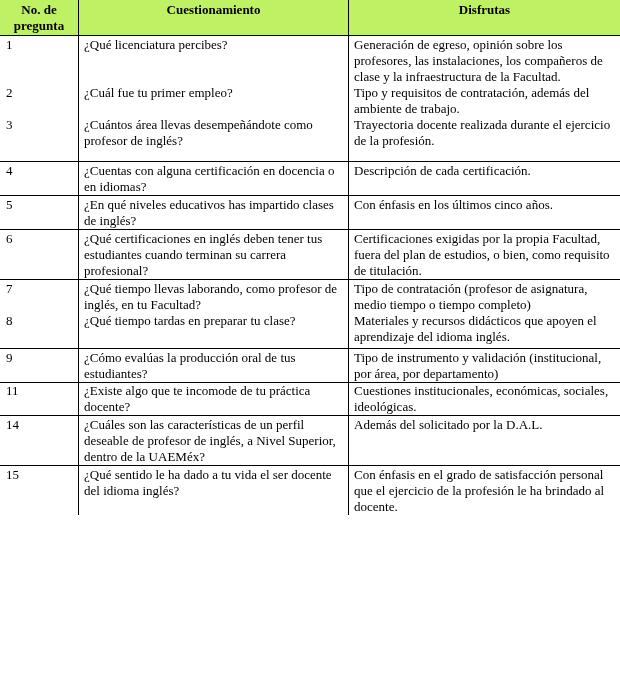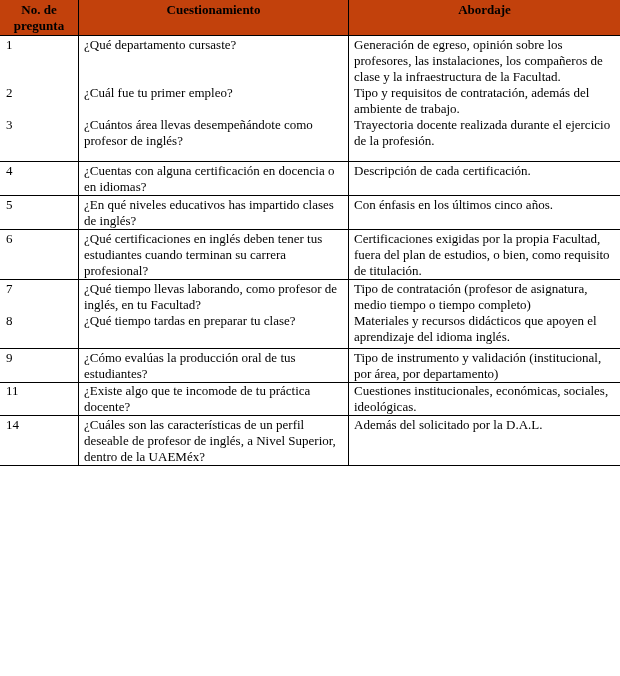--- a/index.html
+++ b/index.html
@@ -3,48 +3,48 @@
   <meta charset="utf-8">
   <style>
     html, body { margin: 0; padding: 0; background: #ffffff; }
     body { width: 620px; height: 676px; overflow: hidden; position: relative;
            font-family: "Liberation Serif", "DejaVu Serif", serif; color: #000; }
     table { border-collapse: collapse; position: absolute; left: -1px; top: -1px;
             width: 621px; table-layout: fixed; font-size: 13px; line-height: 16px; }
     col.c1 { width: 79px; }
     col.c2 { width: 270px; }
     col.c3 { width: 272px; }
-    th { background: #c2410c; font-weight: bold; text-align: center; vertical-align: top;
+    th { background: #bef264; font-weight: bold; text-align: center; vertical-align: top;
          border: 1px solid #000; padding: 2px 4px 1px 4px; font-size: 13px; line-height: 16px; }
     td { vertical-align: top; padding: 0 5px 0 5px; border-left: 1px solid #000; border-right: 1px solid #000; }
     tr.group-start td { border-top: 1px solid #000; padding-top: 1px; }
     tr.group-end td { border-bottom: 1px solid #000; }
     td.num { padding-left: 6px; }
   </style>
 </head>
 <body>
 
 <table>
   <colgroup>
       <col class="c1">
       <col class="c2">
       <col class="c3">
     </colgroup>
   <thead>
     <tr style="height:33px;">
       <th>No. de pregunta</th>
       <th>Cuestionamiento</th>
-      <th>Abordaje</th>
+      <th>Disfrutas</th>
     </tr>
   </thead>
   <tbody>
 
     <tr class="group-start">
       <td class="num">1</td>
-      <td>¿Qué departamento cursaste?</td>
+      <td>¿Qué licenciatura percibes?</td>
       <td>Generación de egreso, opinión sobre los profesores, las instalaciones, los compañeros de clase y la infraestructura de la Facultad.</td>
     </tr>
     <tr>
       <td class="num">2</td>
       <td>¿Cuál fue tu primer empleo?</td>
       <td>Tipo y requisitos de contratación, además del ambiente de trabajo.</td>
     </tr>
     <tr class="group-end" style="height:44px;">
       <td class="num">3</td>
       <td>¿Cuántos área llevas desempeñándote como profesor de inglés?</td>
@@ -92,14 +92,19 @@
       <td>Cuestiones institucionales, económicas, sociales, ideológicas.</td>
     </tr>
 
 
     <tr class="group-start group-end">
       <td class="num">14</td>
       <td>¿Cuáles son las características de un perfil deseable de profesor de inglés, a Nivel Superior, dentro de la UAEMéx?</td>
       <td>Además del solicitado por la D.A.L.</td>
     </tr>
 
+    <tr class="group-start">
+      <td class="num">15</td>
+      <td>¿Qué sentido le ha dado a tu vida el ser docente del idioma inglés?</td>
+      <td>Con énfasis en el grado de satisfacción personal que el ejercicio de la profesión le ha brindado al docente.</td>
+    </tr>
   </tbody>
 </table>
 
 </body></html>

